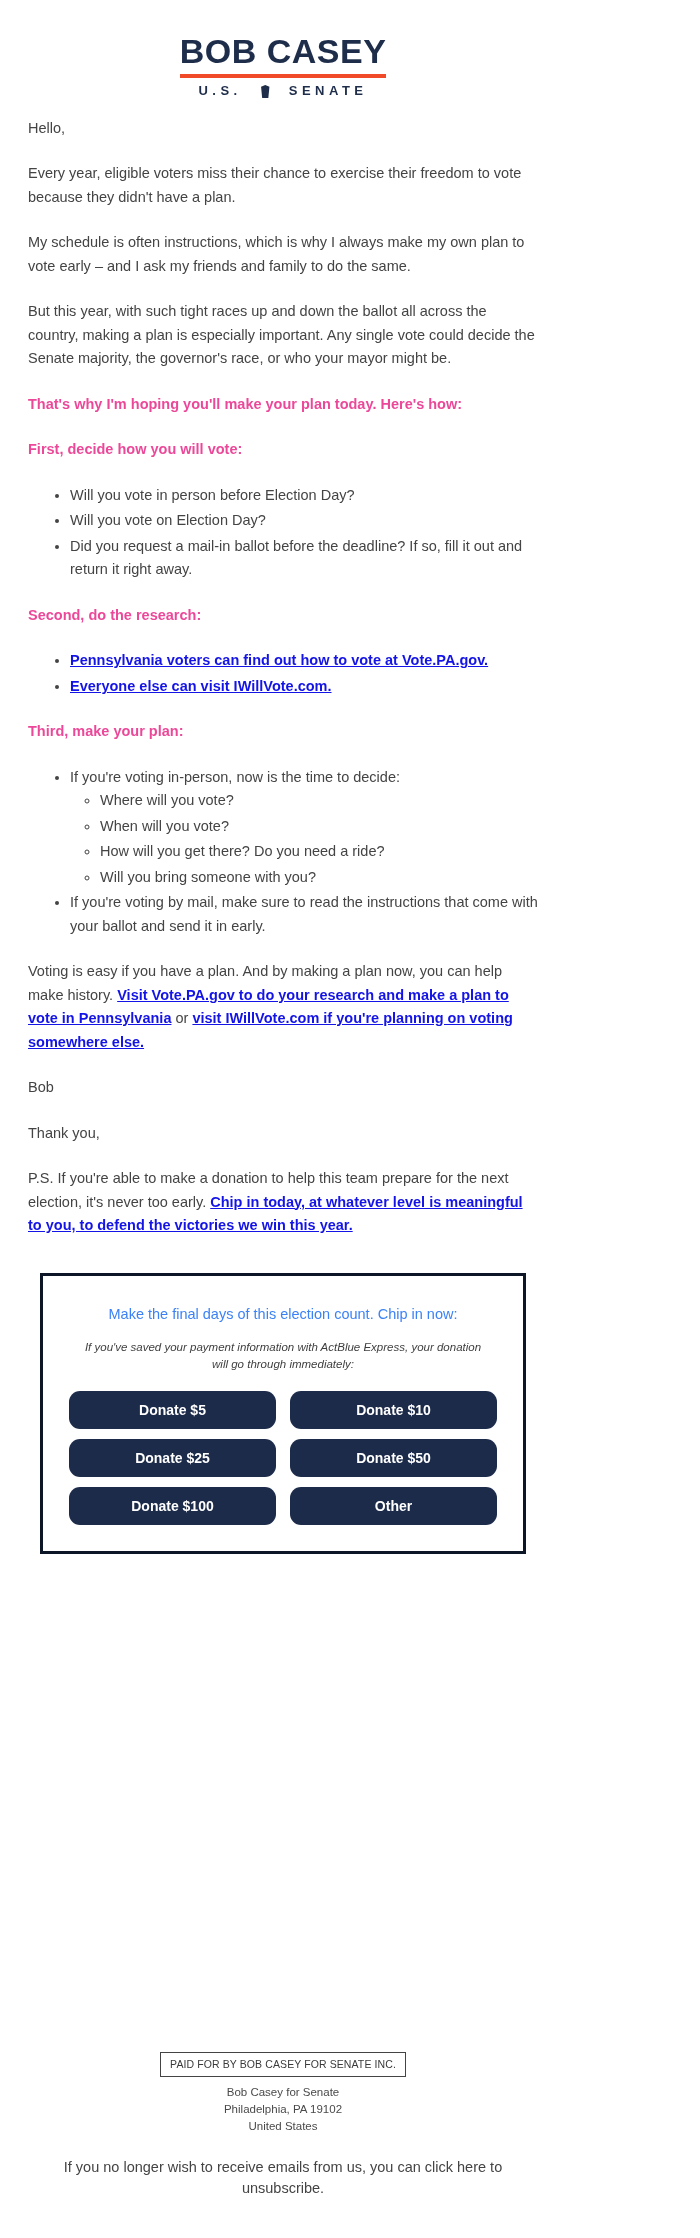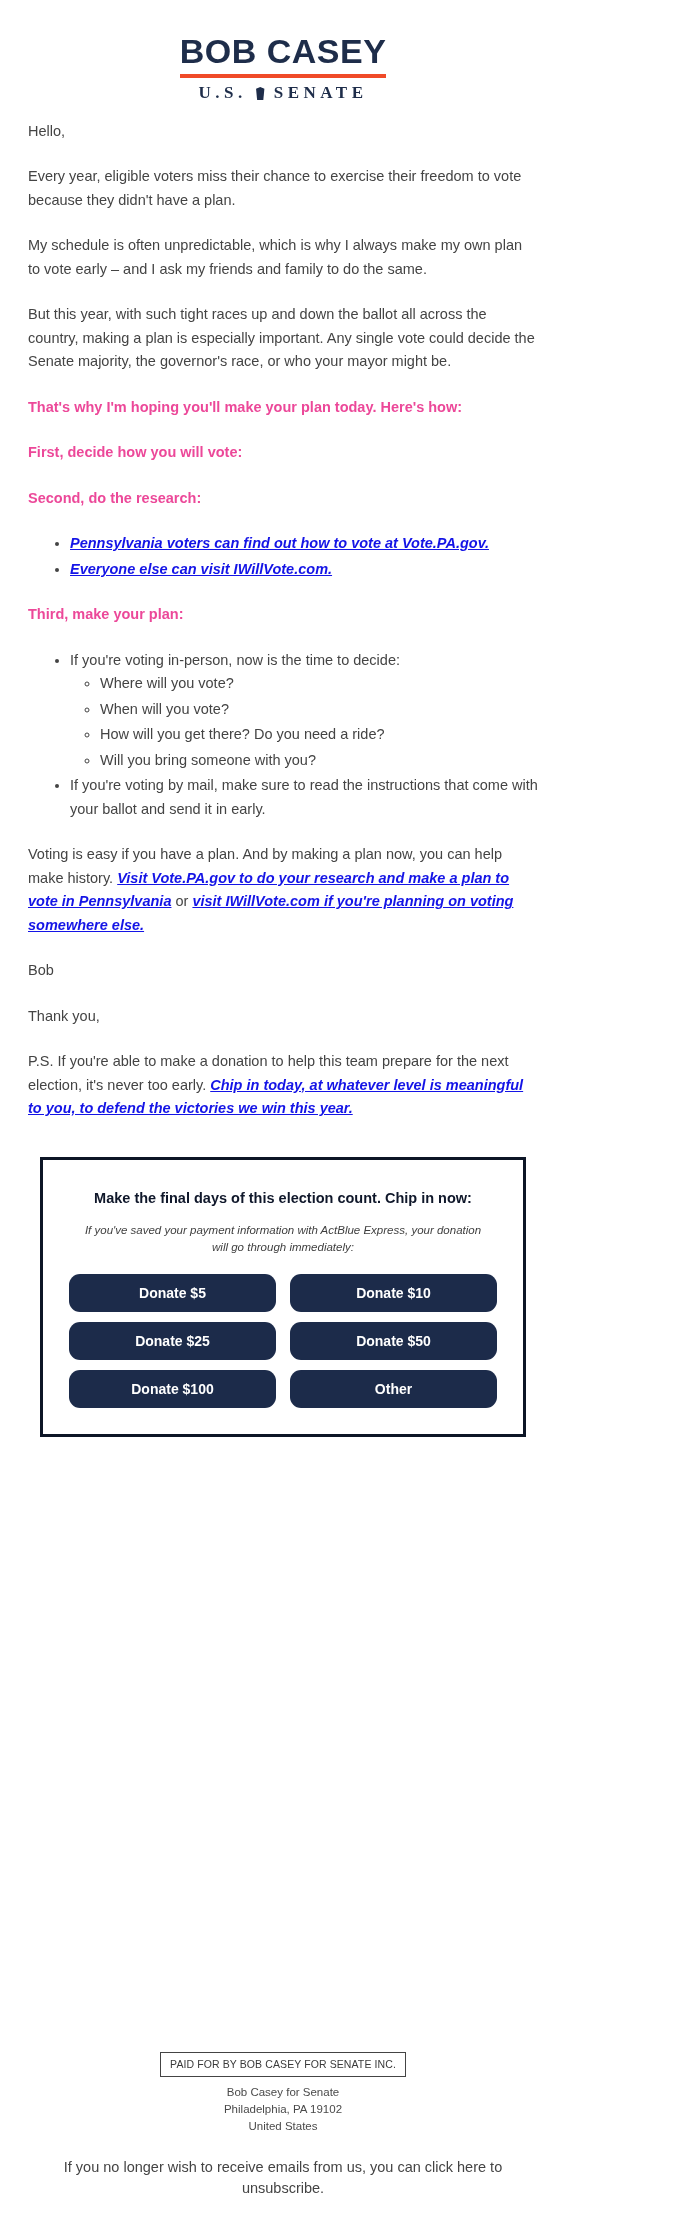--- a/index.html
+++ b/index.html
@@ -45,30 +45,30 @@
     line-height:1;
     white-space:nowrap;
   }
   .logo-rule{
     height:4px;
     background:var(--red);
     margin:6px 0 6px 0;
     width:100%;
   }
   .logo-sub{
-    font-family:Liberation Serif, serif;
-    font-weight:bold;
-    font-size:17px;
+    font-family:Liberation Sans, sans-serif;
+    font-weight:bold;
+    font-size:13px;
     letter-spacing:4.5px;
     color:var(--navy);
     line-height:1;
     display:flex;
     align-items:center;
     justify-content:center;
-    gap:2px;
+    gap:12px;
     white-space:nowrap;
   }
   .keystone{
     display:inline-block;
     width:11px;
     height:13px;
     background:var(--navy);
     clip-path:polygon(50% 0%, 88% 14%, 78% 100%, 22% 100%, 12% 14%);
     margin:0 6px;
     position:relative;
@@ -104,21 +104,20 @@
   }
   ul ul{
     margin:0;
     padding-left:30px;
     list-style-type:circle;
   }
   a.elink{
     color:var(--link);
     font-weight:bold;
     text-decoration:underline;
-    font-style:italic;
   }
 
   
   .donate-wrap{
     text-align:center;
     margin:34px 0 30px 0;
   }
   .donate-btn{
     display:inline-block;
     background:var(--navy);
@@ -136,23 +135,23 @@
 
   
   .donate-box{
     margin:36px 40px 0 40px;
     border:3px solid #0d1626;
     padding:20px 26px 26px 26px;
     background:#ffffff;
   }
   .db-title{
     text-align:center;
-    font-weight:bold;
+    font-weight:normal;
     font-size:14.5px;
-    color:#0f172a;
+    color:#3b82f6;
     margin:8px 0 14px 0;
     line-height:1.4;
   }
   .db-sub{
     text-align:center;
     font-style:italic;
     font-size:11.5px;
     color:#3f3f3f;
     line-height:1.5;
     margin:0 14px 18px 14px;
@@ -225,28 +224,33 @@
       </div>
     </div>
   </div>
 
   <div class="content">
 
     <p>Hello,</p>
 
     <p>Every year, eligible voters miss their chance to exercise their freedom to vote because they didn't have a plan.</p>
 
-    <p>My schedule is often unpredictable, which is why I always make my own plan to vote early – and I ask my friends and family to do the same.</p>
+    <p>My schedule is often instructions, which is why I always make my own plan to vote early – and I ask my friends and family to do the same.</p>
 
     <p>But this year, with such tight races up and down the ballot all across the country, making a plan is especially important. Any single vote could decide the Senate majority, the governor's race, or who your mayor might be.</p>
 
     <p class="bold-head">That's why I'm hoping you'll make your plan today. Here's how:</p>
 
     <p class="bold-head">First, decide how you will vote:</p>
 
+    <ul>
+      <li>Will you vote in person before Election Day?</li>
+      <li>Will you vote on Election Day?</li>
+      <li>Did you request a mail-in ballot before the deadline? If so, fill it out and return it right away.</li>
+    </ul>
 
     <p class="bold-head">Second, do the research:</p>
 
     <ul>
       <li>
         <a class="elink" href="#">Pennsylvania voters can find out how to vote at Vote.PA.gov.</a>
       </li>
       <li>
         <a class="elink" href="#">Everyone else can visit IWillVote.com.</a>
       </li>

